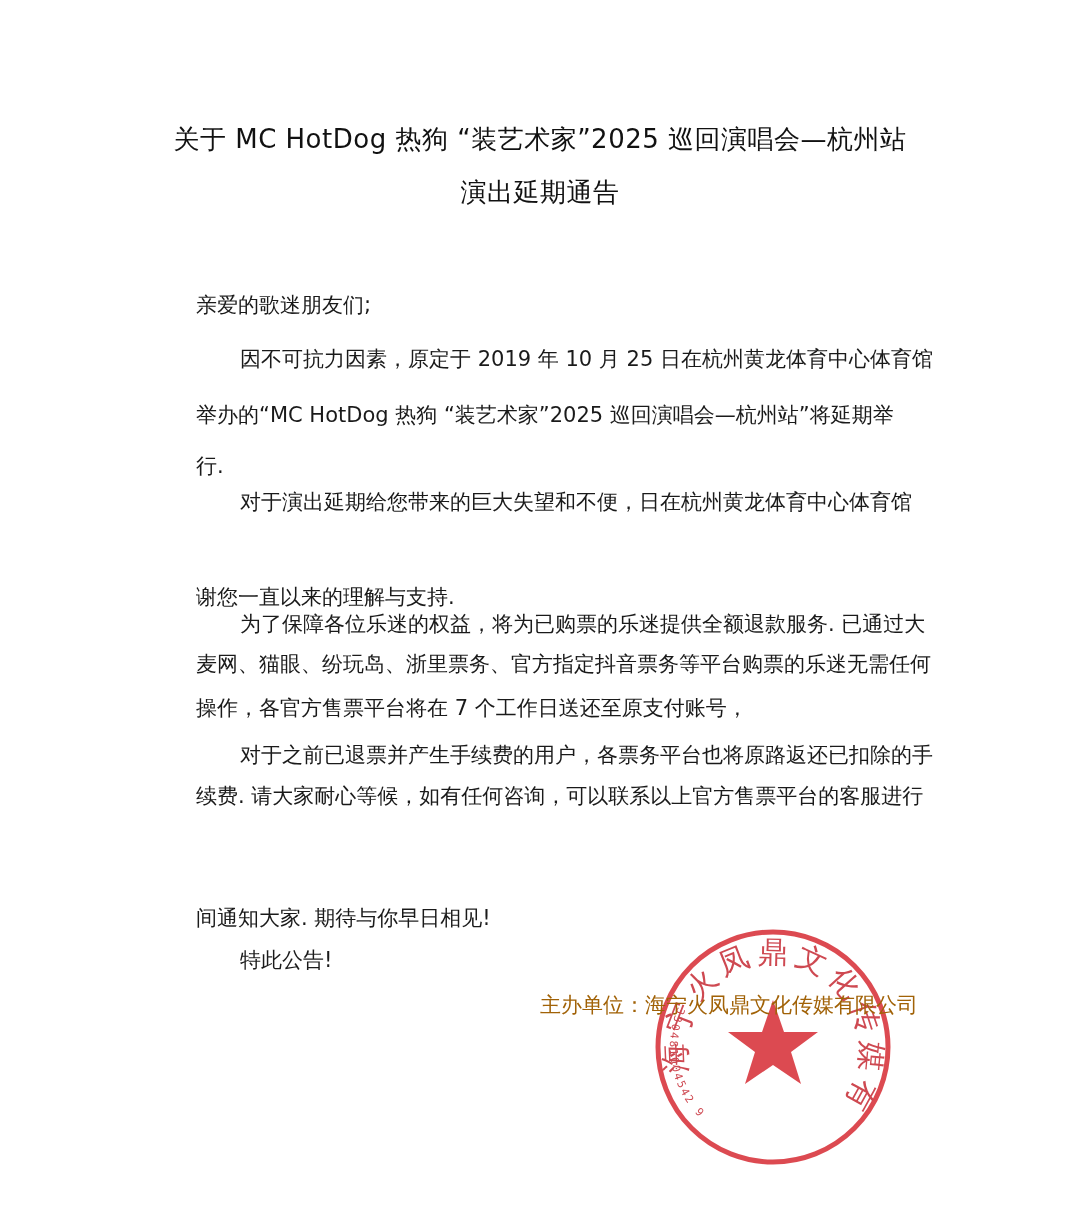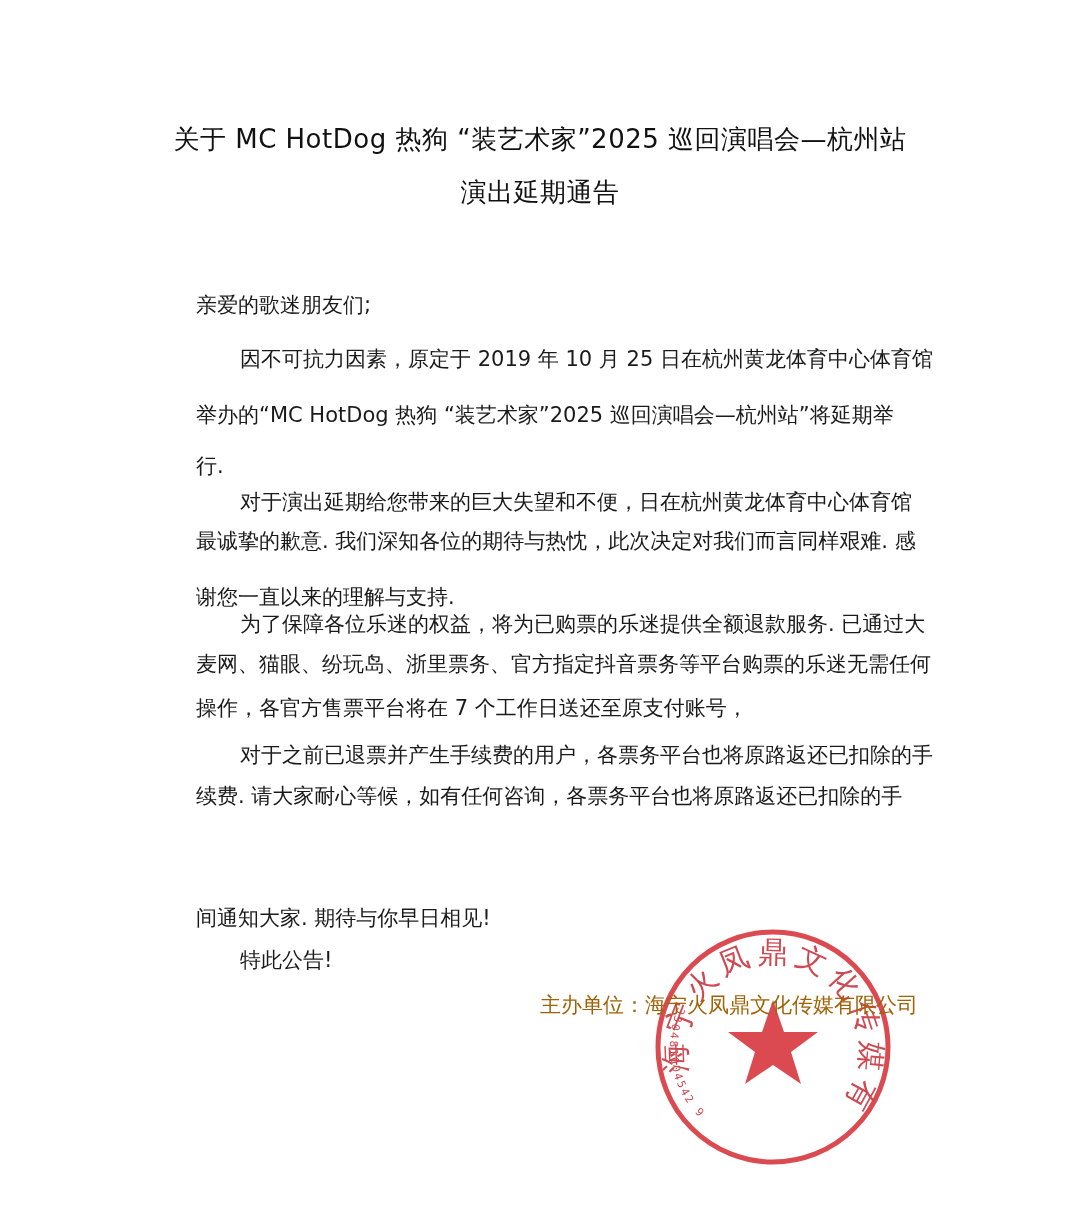--- a/index.html
+++ b/index.html
@@ -22,29 +22,28 @@
   <div class="title t1">关于 MC HotDog 热狗 “装艺术家”2025 巡回演唱会—杭州站</div>
   <div class="title t2">演出延期通告</div>
 
   <div class="line" style="top:291px">亲爱的歌迷朋友们;</div>
 
   <div class="line indent" style="top:345px">因不可抗力因素，原定于  2019 年 10 月 25 日在杭州黄龙体育中心体育馆</div>
   <div class="line" style="top:401px">举办的“MC HotDog 热狗 “装艺术家”2025  巡回演唱会—杭州站”将延期举</div>
   <div class="line" style="top:452px">行.</div>
 
   <div class="line indent" style="top:488px">对于演出延期给您带来的巨大失望和不便，日在杭州黄龙体育中心体育馆</div>
-  <div class="line" style="top:527px">最诚挚的歉意. 我们深知各位的期待与热忱，此次决定对我们而言同样艰难. 感</div>
   <div class="line" style="top:583px">谢您一直以来的理解与支持.</div>
 
   <div class="line" style="top:650px">麦网、猫眼、纷玩岛、浙里票务、官方指定抖音票务等平台购票的乐迷无需任何</div>
   <div class="line indent" style="top:610px">为了保障各位乐迷的权益，将为已购票的乐迷提供全额退款服务. 已通过大</div>
   <div class="line" style="top:694px">操作，各官方售票平台将在 7 个工作日送还至原支付账号，</div>
 
   <div class="line indent" style="top:741px">对于之前已退票并产生手续费的用户，各票务平台也将原路返还已扣除的手</div>
-  <div class="line" style="top:782px">续费. 请大家耐心等候，如有任何咨询，各票务平台也将原路返还已扣除的手</div>
+  <div class="line" style="top:782px">续费. 请大家耐心等候，如有任何咨询，可以联系以上官方售票平台的客服进行</div>
 
   <div class="line" style="top:904px">间通知大家. 期待与你早日相见!</div>
 
   <div class="line indent" style="top:946px">特此公告!</div>
 
   <div class="sig">主办单位：海宁火凤鼎文化传媒有限公司</div>
 
   <svg class="stamp" viewBox="0 0 250 250">
     <defs>
       <path id="arcTop" d="M 40 150 A 88 88 0 1 1 200 175"></path>

